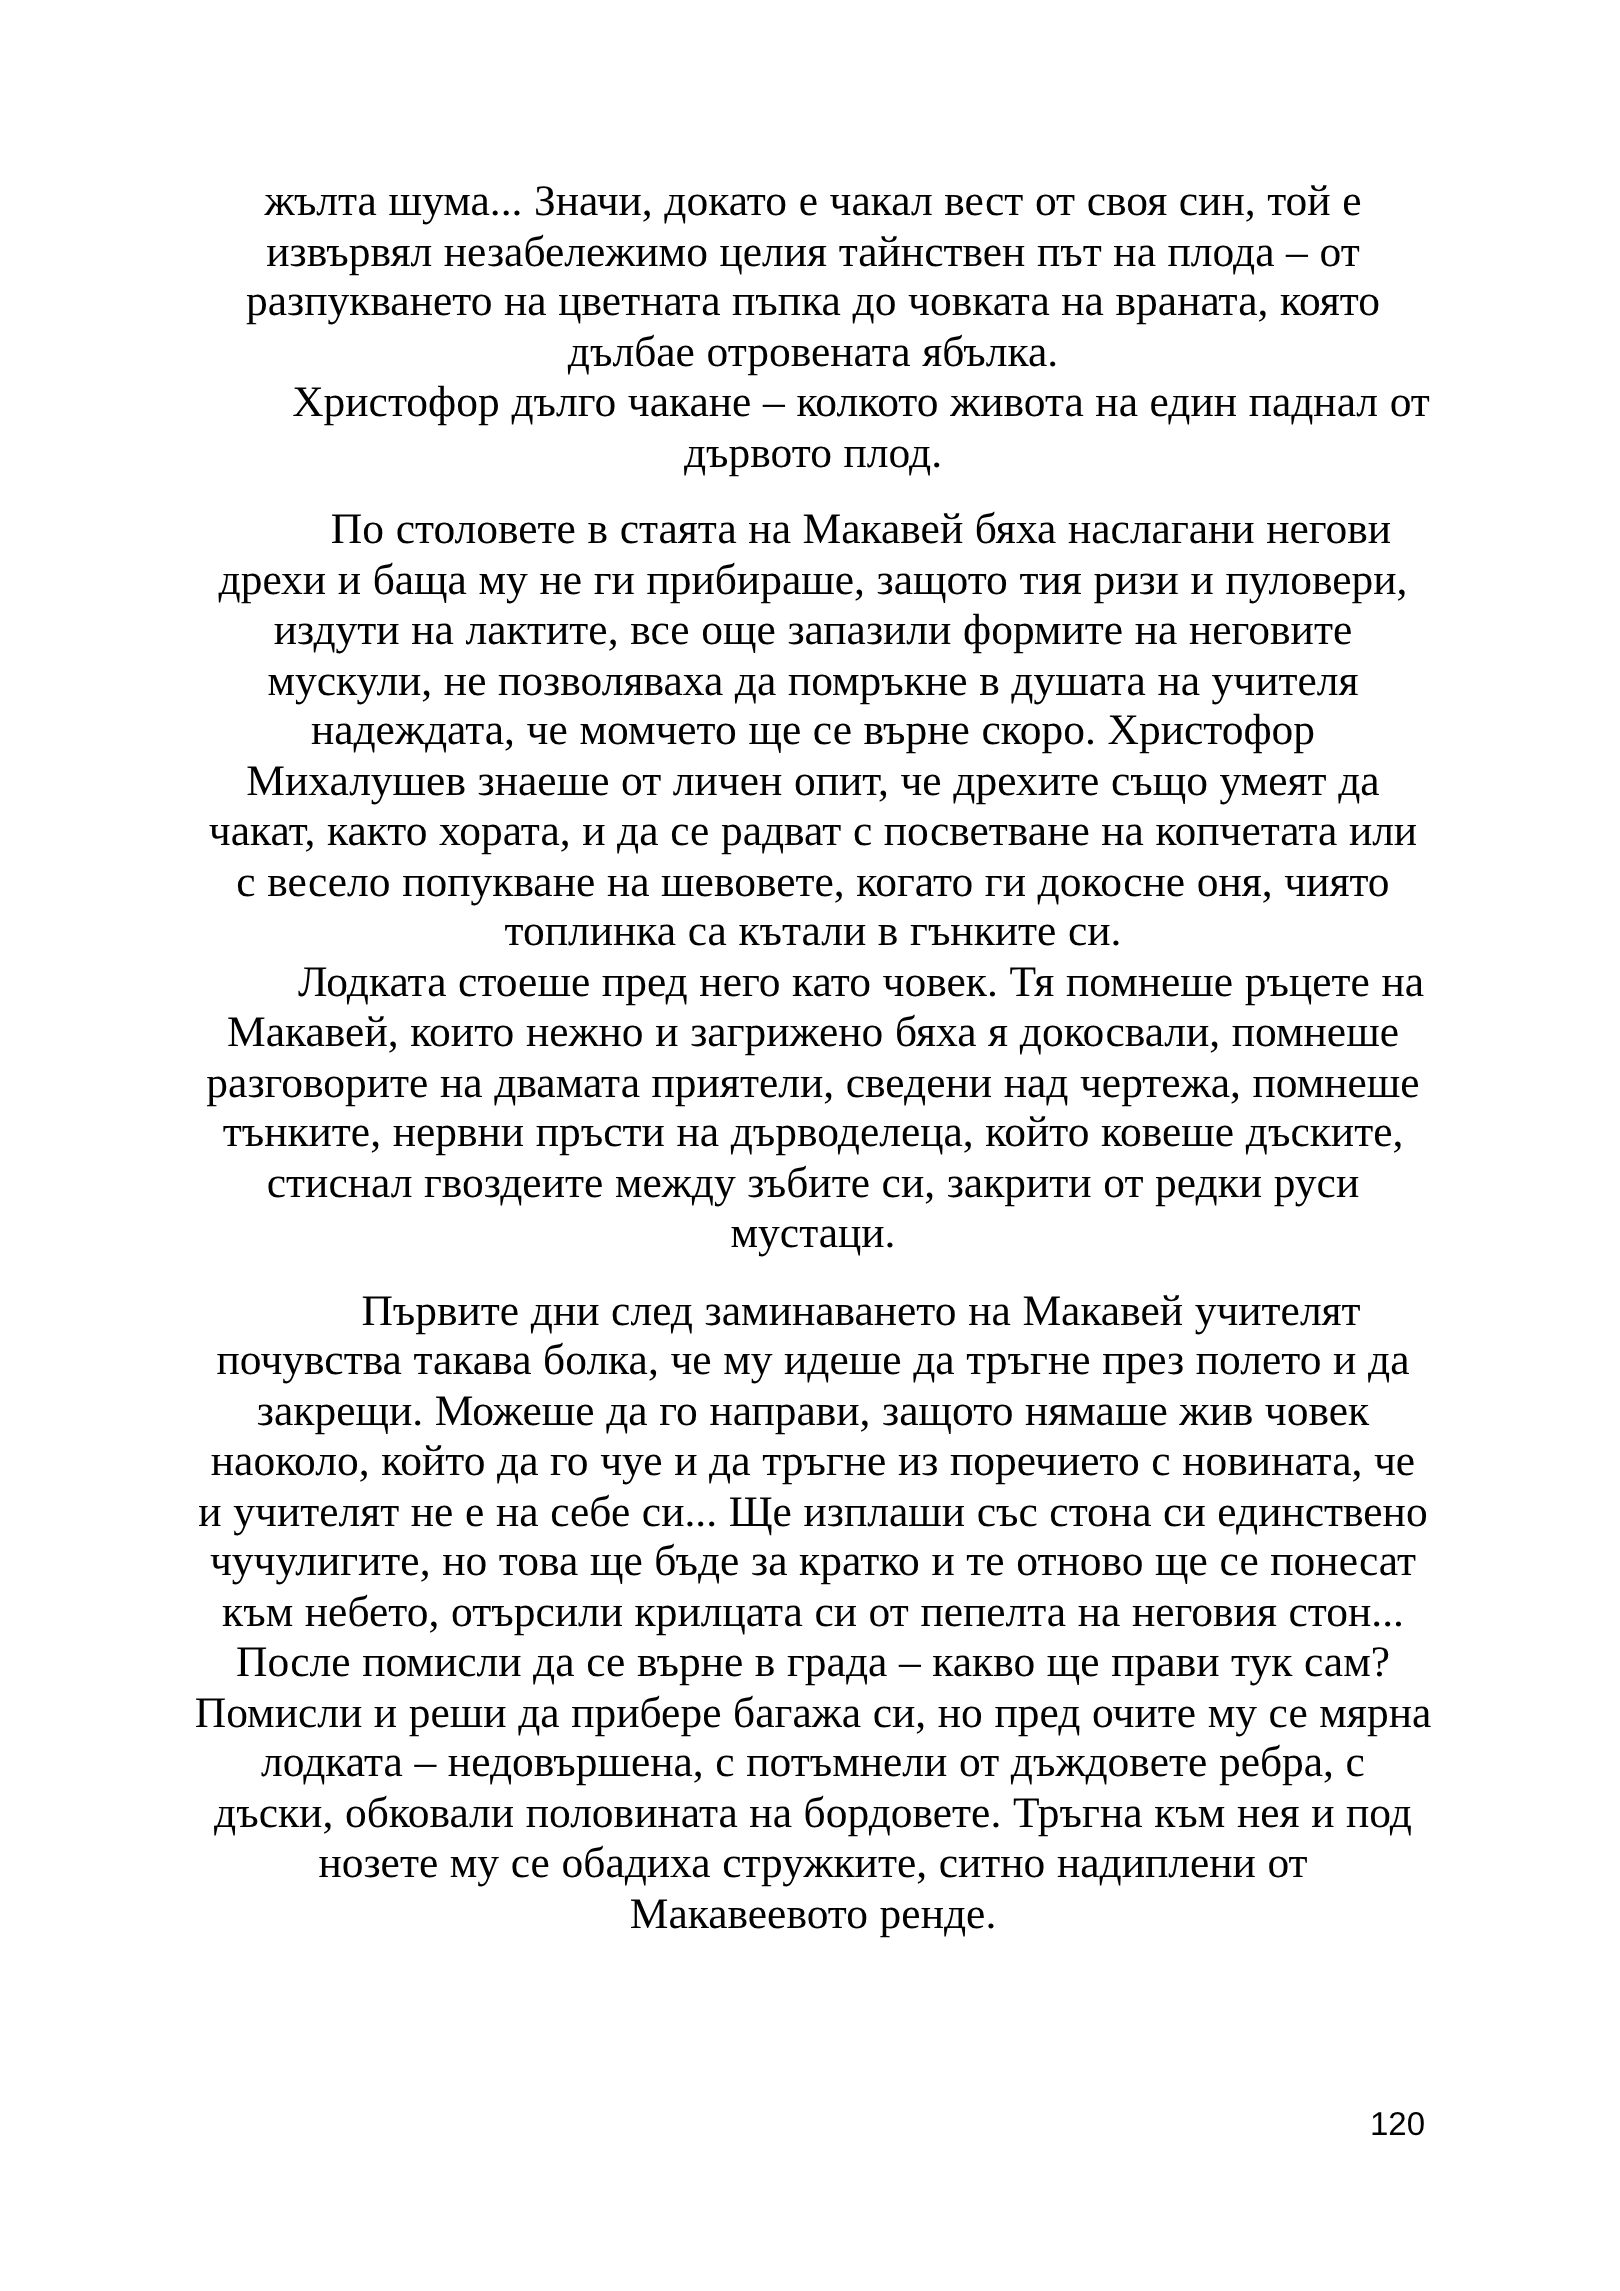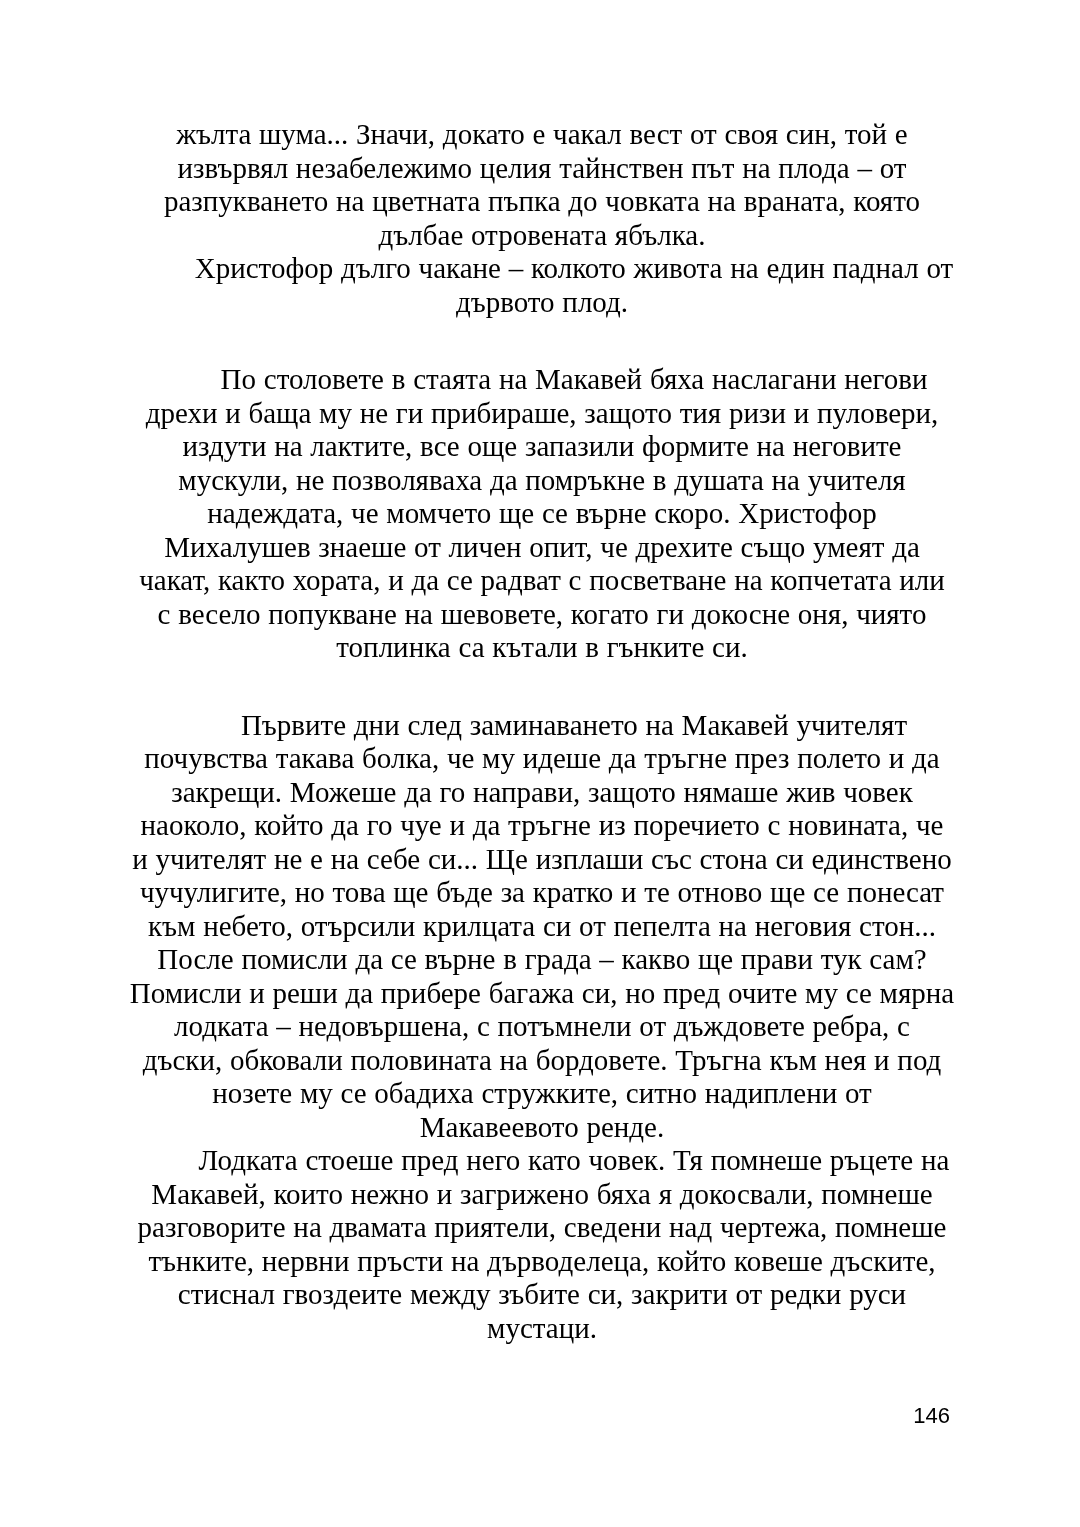--- a/index.html
+++ b/index.html
@@ -26,21 +26,21 @@
   }
   .para {
     margin: 0;
     white-space: pre-line;
     word-spacing: 0.5px;
   }
   .para.indent {
     text-indent: 64px;
   }
   .para.space-before {
-    margin-top: 44px;
+    margin-top: 18px;
   }
   .page-number {
     position: absolute;
     right: 130px;
     top: 1403px;
     font-family: "Liberation Sans", "DejaVu Sans", sans-serif;
     font-size: 22px;
     line-height: 26px;
     color: #000000;
   }
@@ -58,34 +58,34 @@
 дървото плод.</p>
       <p class="para indent space-before">По столовете в стаята на Макавей бяха наслагани негови
 дрехи и баща му не ги прибираше, защото тия ризи и пуловери,
 издути на лактите, все още запазили формите на неговите
 мускули, не позволяваха да помръкне в душата на учителя
 надеждата, че момчето ще се върне скоро. Христофор
 Михалушев знаеше от личен опит, че дрехите също умеят да
 чакат, както хората, и да се радват с посветване на копчетата или
 с весело попукване на шевовете, когато ги докосне оня, чиято
 топлинка са кътали в гънките си.</p>
+      <p class="para indent">Лодката стоеше пред него като човек. Тя помнеше ръцете на
+Макавей, които нежно и загрижено бяха я докосвали, помнеше
+разговорите на двамата приятели, сведени над чертежа, помнеше
+тънките, нервни пръсти на дърводелеца, който ковеше дъските,
+стиснал гвоздеите между зъбите си, закрити от редки руси
+мустаци.</p>
       <p class="para indent space-before">Първите дни след заминаването на Макавей учителят
 почувства такава болка, че му идеше да тръгне през полето и да
 закрещи. Можеше да го направи, защото нямаше жив човек
 наоколо, който да го чуе и да тръгне из поречието с новината, че
 и учителят не е на себе си... Ще изплаши със стона си единствено
 чучулигите, но това ще бъде за кратко и те отново ще се понесат
 към небето, отърсили крилцата си от пепелта на неговия стон...
 После помисли да се върне в града – какво ще прави тук сам?
 Помисли и реши да прибере багажа си, но пред очите му се мярна
 лодката – недовършена, с потъмнели от дъждовете ребра, с
 дъски, обковали половината на бордовете. Тръгна към нея и под
 нозете му се обадиха стружките, ситно надиплени от
 Макавеевото ренде.</p>
-      <p class="para indent">Лодката стоеше пред него като човек. Тя помнеше ръцете на
-Макавей, които нежно и загрижено бяха я докосвали, помнеше
-разговорите на двамата приятели, сведени над чертежа, помнеше
-тънките, нервни пръсти на дърводелеца, който ковеше дъските,
-стиснал гвоздеите между зъбите си, закрити от редки руси
-мустаци.</p>
     </div>
-  <div class="page-number">146</div>
+  <div class="page-number">120</div>
 </div>
 
 </body></html>

